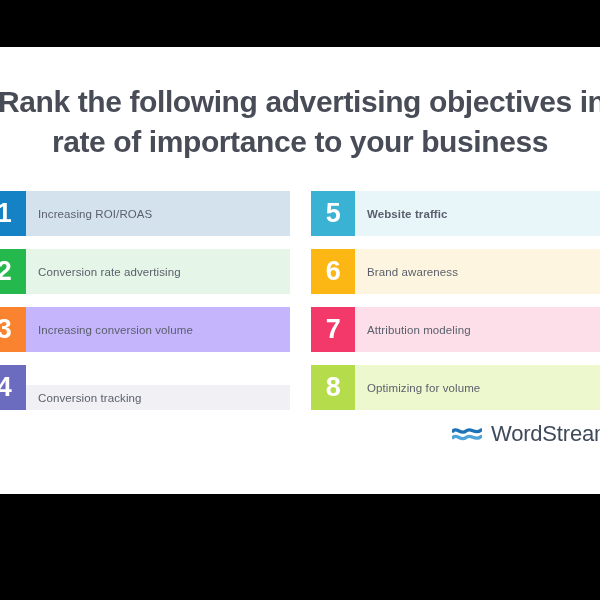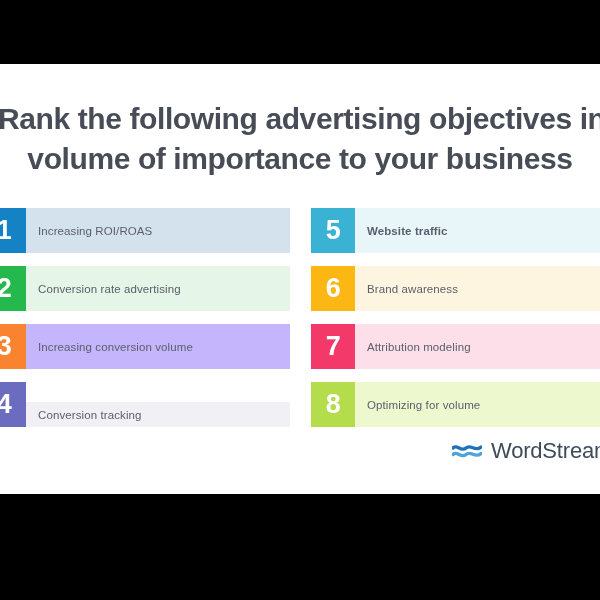--- a/index.html
+++ b/index.html
@@ -22,21 +22,21 @@
     position:absolute;
     left:0; width:600px;
     background:#000000;
   }
   .letterbox.top    { top:0;    height:47px; }
   .letterbox.bottom { bottom:0; height:106px; }
 
   
   #slide {
     position:absolute;
-    left:0; top:64px;
+    left:0; top:47px;
     width:600px; height:480px;
     background:#ffffff;
     overflow:hidden;
   }
 
   
   .title-block {
     position:absolute;
     left:0; top:35px;
     width:600px;
@@ -122,21 +122,21 @@
 <body>
 
 <div id="screenshot">
 
   <div class="letterbox top" style="background: rgb(0, 0, 0);"></div>
 
   <div id="slide" style="background: rgb(255, 255, 255);">
 
     <div class="title-block" style="color: rgb(71, 76, 87);">
       <span class="title-line l1">Rank the following advertising objectives in</span>
-      <span class="title-line l2">volume of importance to your business</span>
+      <span class="title-line l2">rate of importance to your business</span>
     </div>
 
     <div class="columns">
 
       <div class="column left">
 
         <div class="rank-row">
           <div class="rank-badge" style="background-color: rgb(21, 130, 197); color: rgb(255, 255, 255);">1</div>
           <div class="rank-bar" style="background-color: rgb(211, 226, 236);">
             <span class="rank-label" style="color: rgb(90, 95, 107);">Increasing ROI/ROAS</span>

